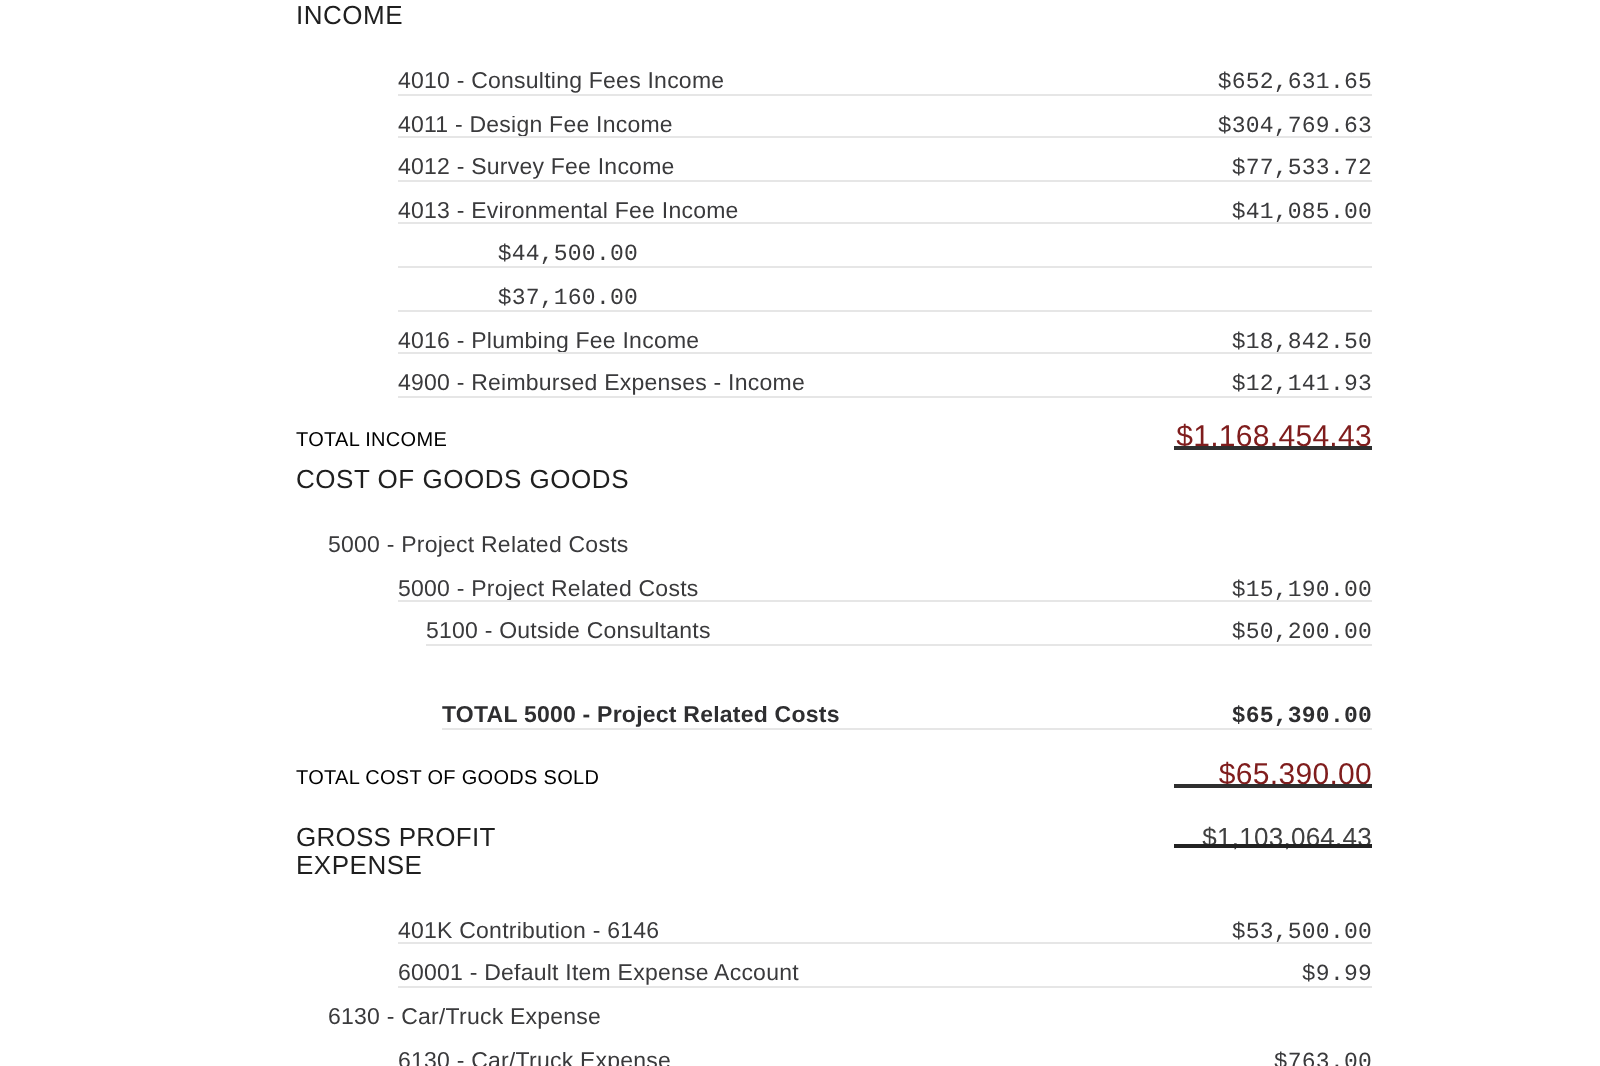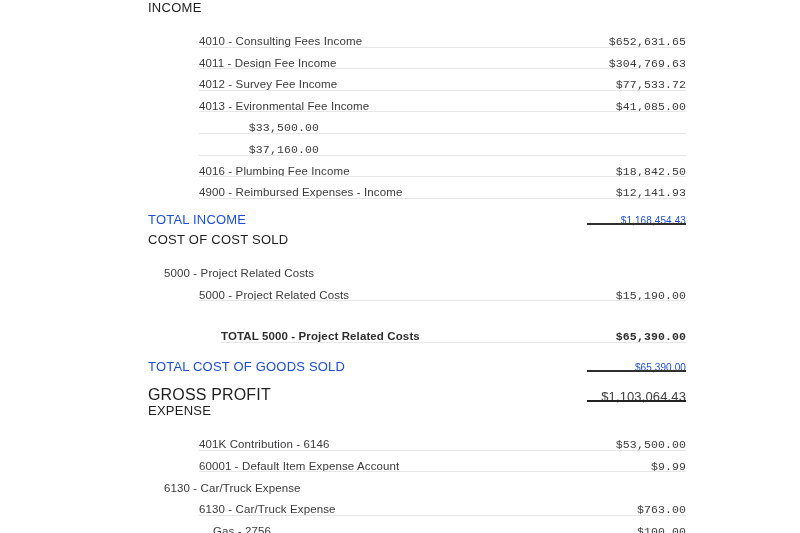--- a/index.html
+++ b/index.html
@@ -103,46 +103,46 @@
   .subtotal .label,
   .subtotal .amount { font-weight: bold; color: #2e2e30; }
 
   
   .total {
     height: 27px;
     padding-left: 148px;
     padding-right: 114px;
   }
   .total .label {
-    font-size: 13px;
-    color: #1d4ed8;
+    font-size: 10px;
+    color: #000000;
     letter-spacing: 0.015em;
   }
   .total .amount {
     width: 99px;
-    font-size: 10px;
-    color: #1d4ed8;
+    font-size: 15px;
+    color: #7f1d1d;
     font-weight: normal;
   }
   .total::after {
     content: "";
     position: absolute;
     right: 114px;
     width: 99px;
     bottom: 1px;
     height: 1.5px;
     background: #2f2f2f;
   }
 
   
   .grossprofit {
     height: 30px;
   }
   .grossprofit .label {
-    font-size: 16px;
+    font-size: 13px;
     color: #1f1f1f;
     letter-spacing: 0.01em;
     margin-top: 39px;
   }
   .grossprofit .amount {
     font-size: 13px;
     color: #404040;
     width: 99px;
   }
   .grossprofit::after {
@@ -172,21 +172,21 @@
   </div>
   <div class="row detail ind-1">
     <span class="label">4012 - Survey Fee Income</span>
     <span class="amount">$77,533.72</span>
   </div>
   <div class="row detail ind-1">
     <span class="label">4013 - Evironmental Fee Income</span>
     <span class="amount">$41,085.00</span>
   </div>
   <div class="row detail ind-1">
-    <span class="amount">$33,500.00</span>
+    <span class="amount">$44,500.00</span>
   </div>
   <div class="row detail ind-1">
     <span class="amount">$37,160.00</span>
   </div>
   <div class="row detail ind-1">
     <span class="label">4016 - Plumbing Fee Income</span>
     <span class="amount">$18,842.50</span>
   </div>
   <div class="row detail ind-1">
     <span class="label">4900 - Reimbursed Expenses - Income</span>
@@ -194,29 +194,33 @@
   </div>
 
   <div class="row total">
     <span class="label">TOTAL INCOME</span>
     <span class="amount">$1,168,454.43</span>
   </div>
 
   <div class="spacer-sm"></div>
 
   <div class="section-header">
-    <span class="label">COST OF COST SOLD</span>
+    <span class="label">COST OF GOODS GOODS</span>
   </div>
 
   <div class="row group-head">
     <span class="label">5000 - Project Related Costs</span>
   </div>
   <div class="row detail ind-1">
     <span class="label">5000 - Project Related Costs</span>
     <span class="amount">$15,190.00</span>
+  </div>
+  <div class="row detail ind-2">
+    <span class="label">5100 - Outside Consultants</span>
+    <span class="amount">$50,200.00</span>
   </div>
   <div class="row detail ind-3 subtotal">
     <span class="label">TOTAL 5000 - Project Related Costs</span>
     <span class="amount">$65,390.00</span>
   </div>
 
   <div class="spacer-xs"></div>
 
   <div class="row total">
     <span class="label">TOTAL COST OF GOODS SOLD</span>

